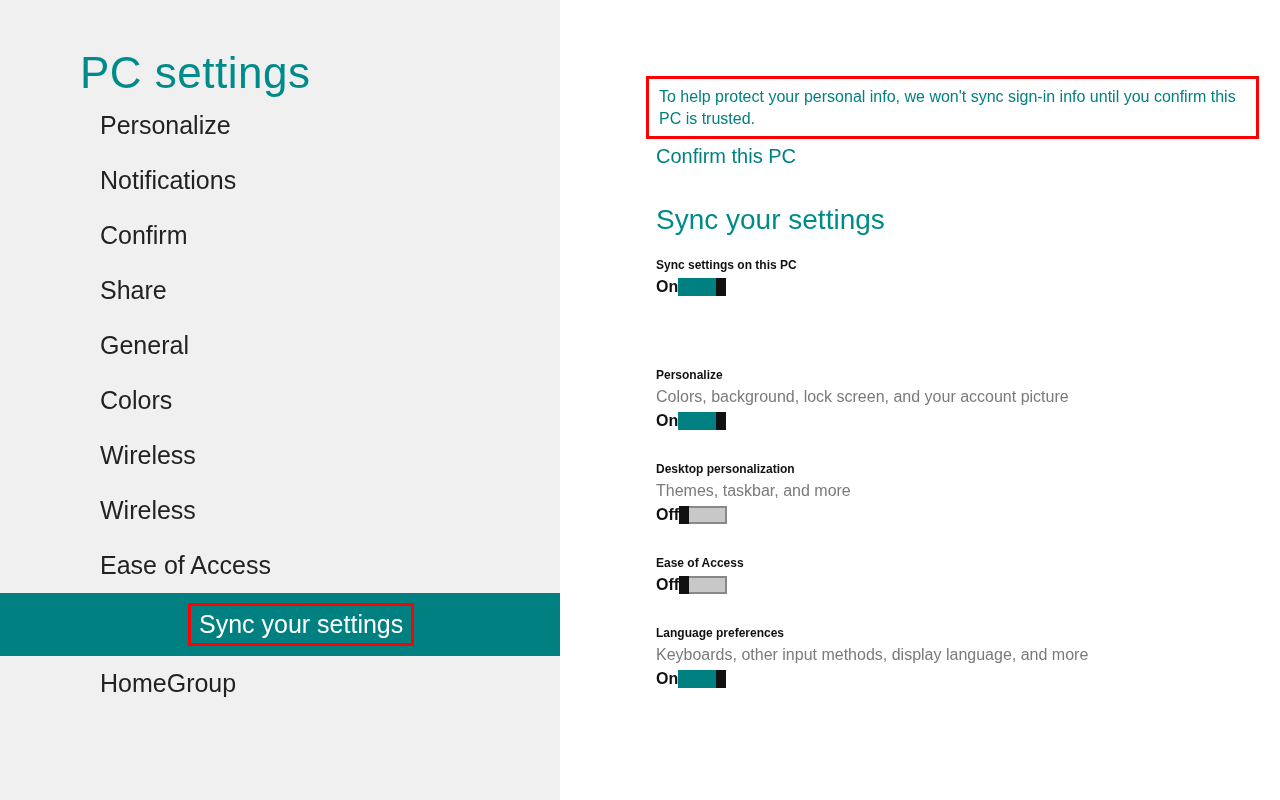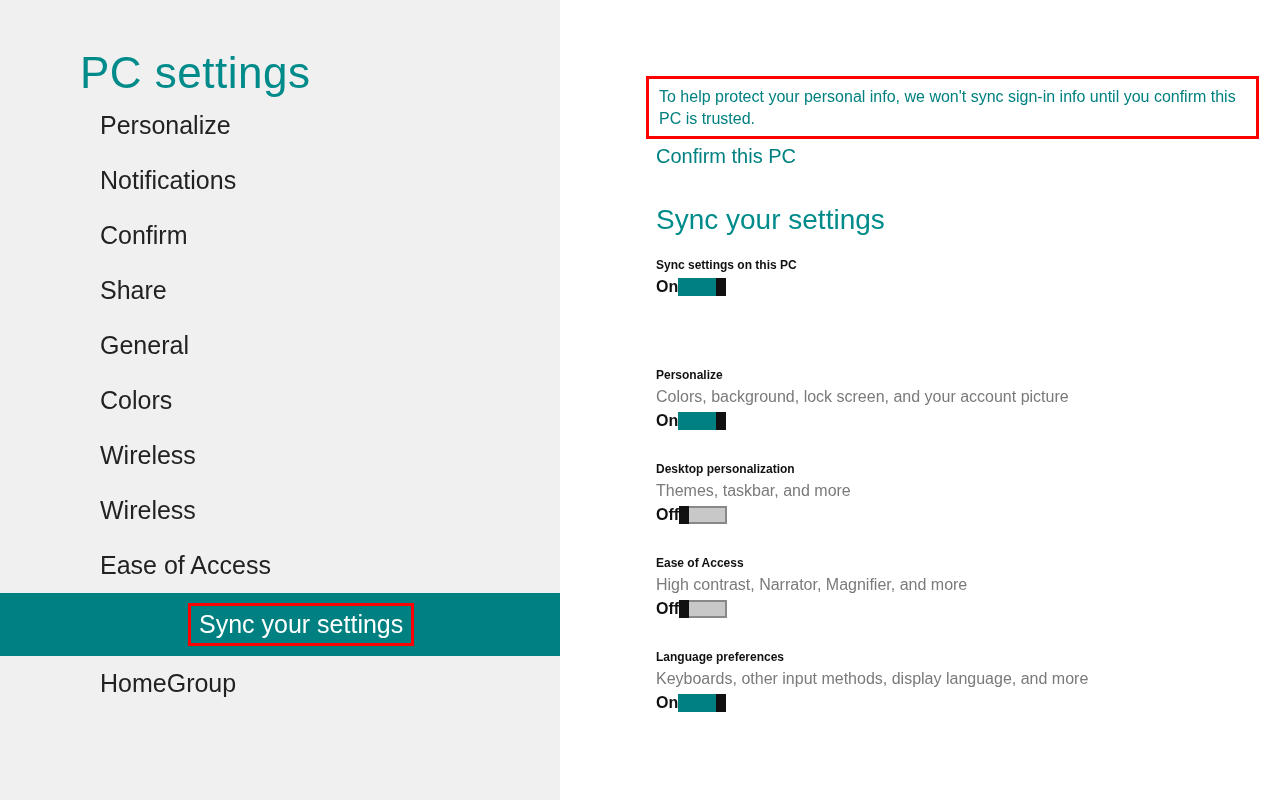--- a/index.html
+++ b/index.html
@@ -79,21 +79,20 @@
     <div class="setting-label">Desktop personalization</div>
     <div class="setting-desc">Themes, taskbar, and more</div>
     <div class="setting-row">
       <span class="setting-state">Off</span>
       <div class="toggle off"></div>
     </div>
   </div>
 
   <div class="setting-block">
     <div class="setting-label">Ease of Access</div>
-    <div class="setting-desc">High contrast, Narrator, Magnifier, and more</div>
     <div class="setting-row">
       <span class="setting-state">Off</span>
       <div class="toggle off"></div>
     </div>
   </div>
 
   <div class="setting-block">
     <div class="setting-label">Language preferences</div>
     <div class="setting-desc">Keyboards, other input methods, display language, and more</div>
     <div class="setting-row">

